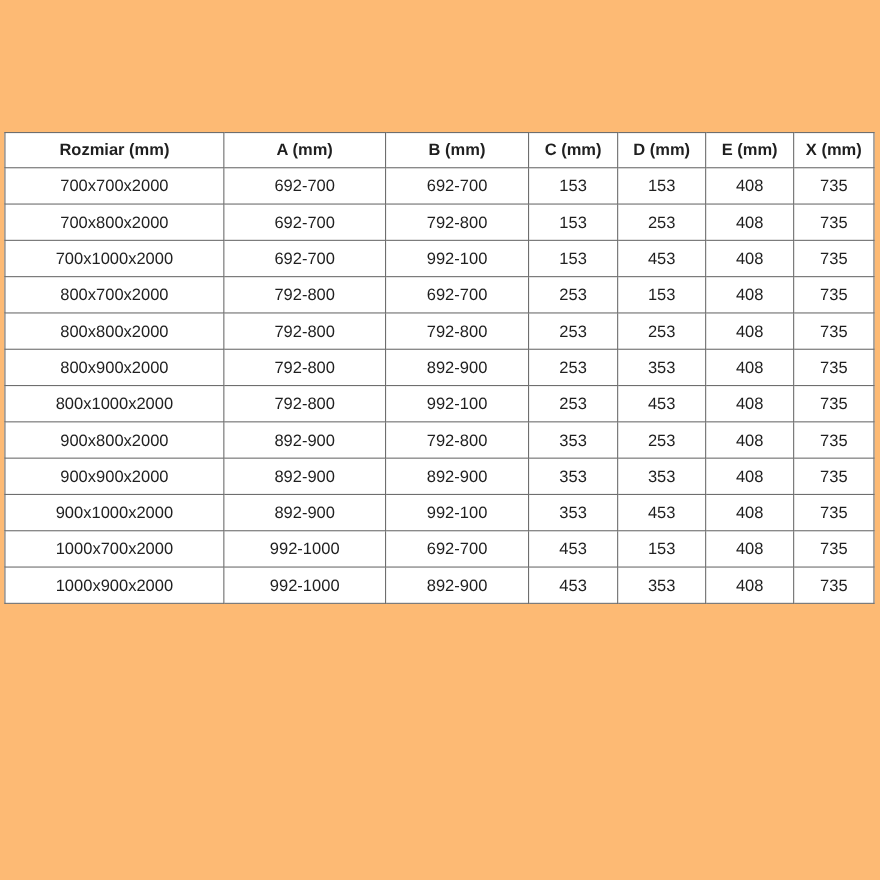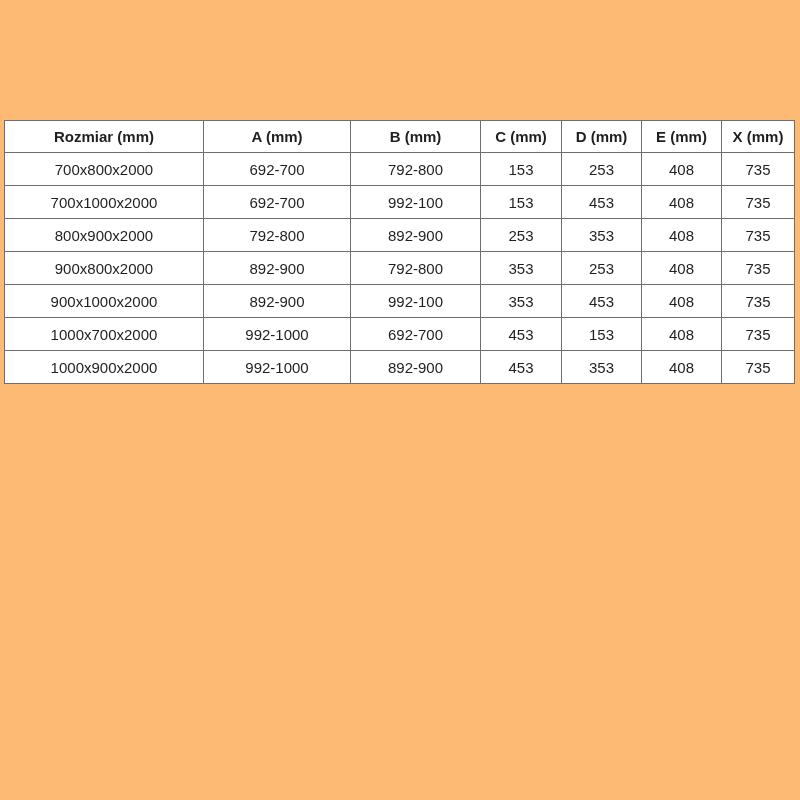--- a/index.html
+++ b/index.html
@@ -67,52 +67,97 @@
           <th>A (mm)</th>
           <th>B (mm)</th>
           <th>C (mm)</th>
           <th>D (mm)</th>
           <th>E (mm)</th>
           <th>X (mm)</th>
         </tr>
     </thead>
     <tbody>
         <tr>
+          <td>700x700x2000</td>
+          <td>692-700</td>
+          <td>692-700</td>
+          <td>153</td>
+          <td>153</td>
+          <td>408</td>
+          <td>735</td>
+        </tr>
+        <tr>
           <td>700x800x2000</td>
           <td>692-700</td>
           <td>792-800</td>
           <td>153</td>
           <td>253</td>
           <td>408</td>
           <td>735</td>
         </tr>
         <tr>
           <td>700x1000x2000</td>
           <td>692-700</td>
           <td>992-100</td>
           <td>153</td>
           <td>453</td>
           <td>408</td>
           <td>735</td>
         </tr>
         <tr>
+          <td>800x700x2000</td>
+          <td>792-800</td>
+          <td>692-700</td>
+          <td>253</td>
+          <td>153</td>
+          <td>408</td>
+          <td>735</td>
+        </tr>
+        <tr>
+          <td>800x800x2000</td>
+          <td>792-800</td>
+          <td>792-800</td>
+          <td>253</td>
+          <td>253</td>
+          <td>408</td>
+          <td>735</td>
+        </tr>
+        <tr>
           <td>800x900x2000</td>
           <td>792-800</td>
           <td>892-900</td>
           <td>253</td>
           <td>353</td>
           <td>408</td>
           <td>735</td>
         </tr>
         <tr>
+          <td>800x1000x2000</td>
+          <td>792-800</td>
+          <td>992-100</td>
+          <td>253</td>
+          <td>453</td>
+          <td>408</td>
+          <td>735</td>
+        </tr>
+        <tr>
           <td>900x800x2000</td>
           <td>892-900</td>
           <td>792-800</td>
           <td>353</td>
           <td>253</td>
+          <td>408</td>
+          <td>735</td>
+        </tr>
+        <tr>
+          <td>900x900x2000</td>
+          <td>892-900</td>
+          <td>892-900</td>
+          <td>353</td>
+          <td>353</td>
           <td>408</td>
           <td>735</td>
         </tr>
         <tr>
           <td>900x1000x2000</td>
           <td>892-900</td>
           <td>992-100</td>
           <td>353</td>
           <td>453</td>
           <td>408</td>

